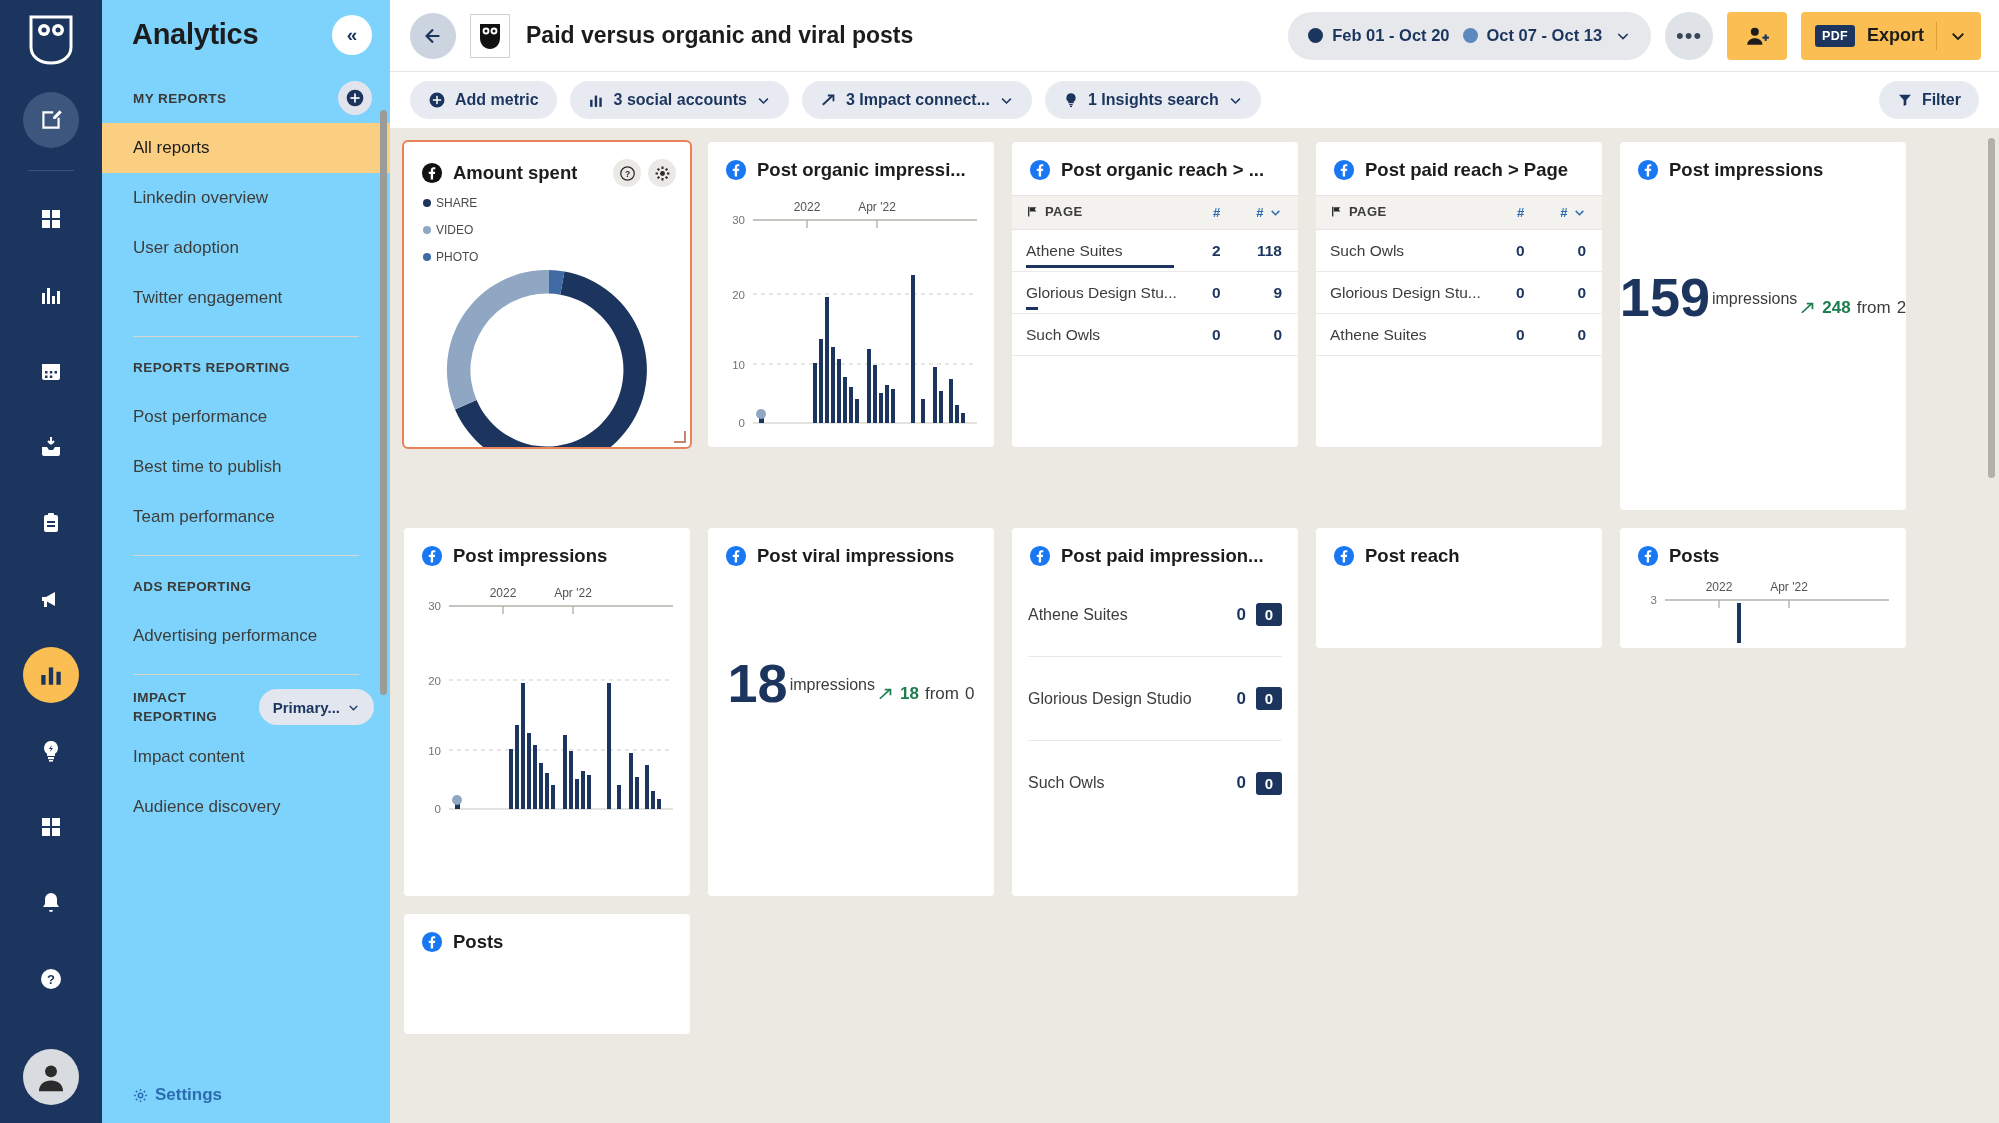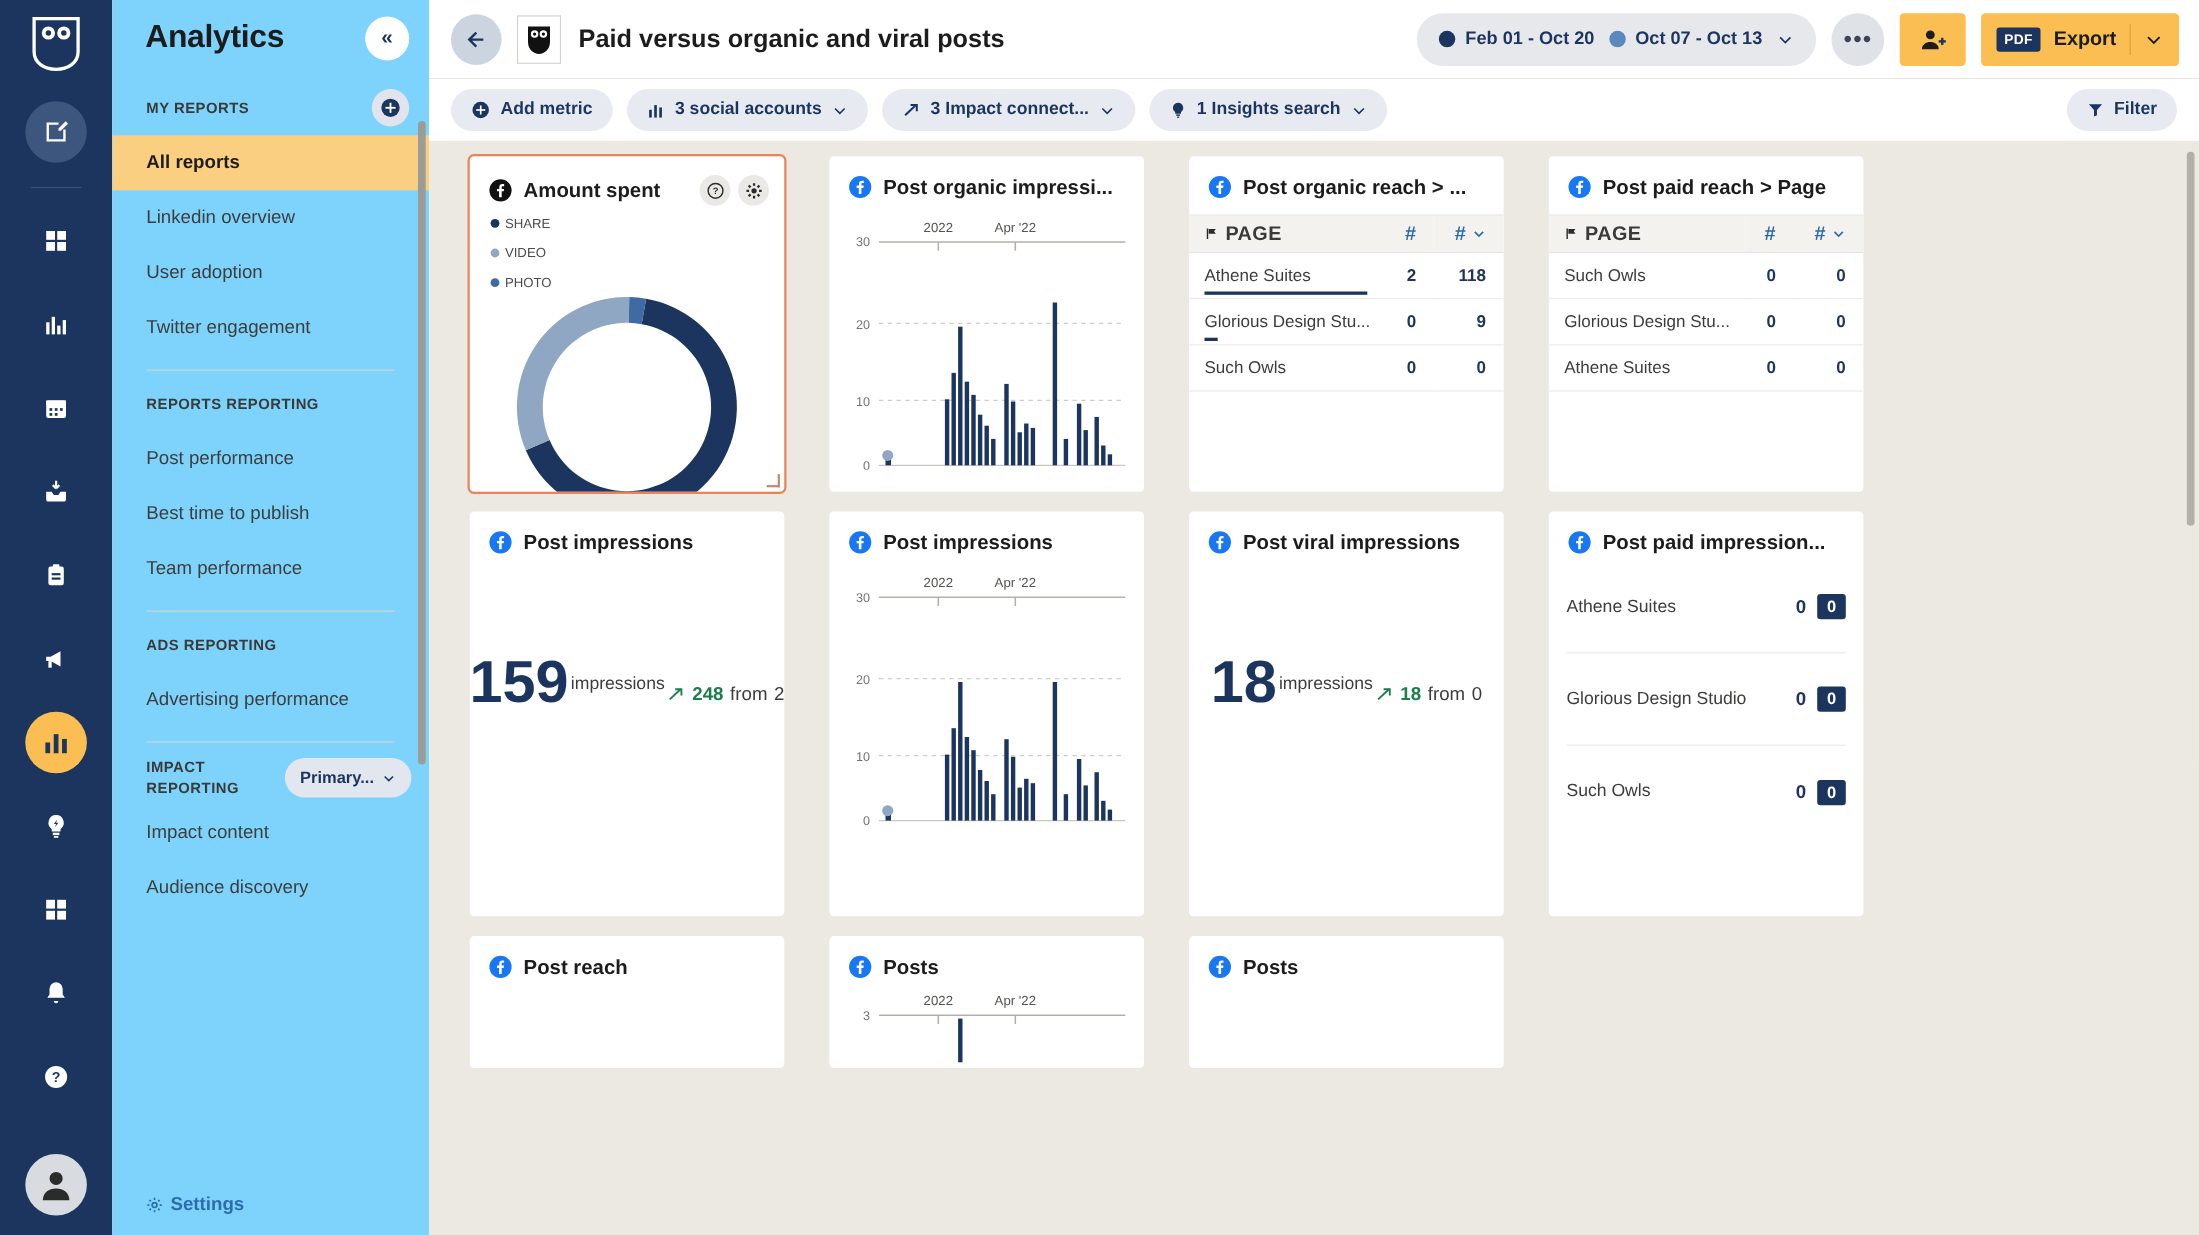--- a/index.html
+++ b/index.html
@@ -56,21 +56,21 @@
     letter-spacing: 0.45px;
   }
   .sb-add {
     width: 34px; height: 34px; border-radius: 50%; background: #e1e4ec;
     display: flex; align-items: center; justify-content: center;
   }
   .sb-item {
     height: 50px; display: flex; align-items: center;
     padding-left: 31px; font-size: 17px; color: #3d3d3b;
   }
-  .sb-item.selected { background: #fbcf81; font-weight: bold; color: #1c1c1c; }
+  .sb-item.selected { background: #fbcf81; font-weight: normal; color: #1c1c1c; }
   .sb-divider { height: 1px; background: #d8d5cd; margin: 13px 31px 13px 31px; }
   .sb-impact-head {
     display: flex; align-items: center; justify-content: space-between;
     padding: 0 16px 0 31px; margin-bottom: 6px;
   }
   .sb-impact-label {
     font-size: 13.5px; font-weight: bold; color: #3a3a38;
     letter-spacing: 0.45px; line-height: 19px;
   }
   .sb-pill {
@@ -147,21 +147,21 @@
   .filter-right { margin-left: auto; }
 
   
   .board {
     flex: 1; background: #ece9e3; padding: 14px 0 0 14px;
     position: relative; overflow: hidden;
   }
   .grid { display: flex; flex-wrap: wrap; gap: 18px; width: 1585px; }
   .card {
     background: #ffffff; border-radius: 4px;
-    width: 286px; position: relative; overflow: hidden; margin-left: 23px;
+    width: 286px; position: relative; overflow: hidden;
   }
   .card.h1 { height: 305px; }
   .card.h2 { height: 368px; }
   .card.selected { outline: 2px solid #e8835a; }
   .card-head {
     display: flex; align-items: center; gap: 10px;
     padding: 17px 14px 0 17px;
   }
   .card-title {
     font-size: 18.5px; font-weight: bold; color: #1c1c1c;
@@ -191,21 +191,21 @@
   .bignum-unit { font-size: 16px; color: #3c3c3a; margin-top: 4px; }
   .bignum-delta {
     display: flex; align-items: center; gap: 6px;
     font-size: 17px; color: #3c3c3a; margin-top: 22px;
   }
   .delta-val { color: #1e7d4f; font-weight: bold; }
 
   
   .tbl { width: 100%; border-collapse: collapse; margin-top: 14px; }
   .tbl th {
-    background: #f4f2ee; height: 34px; font-size: 18px; font-weight: bold;
+    background: #f4f2ee; height: 34px; font-size: 13px; font-weight: bold;
     color: #3a3a38; letter-spacing: 0.4px; text-align: left;
     padding-left: 14px; border-top: 1px solid #e7e4df; border-bottom: 1px solid #e7e4df;
   }
   .tbl th.num { text-align: right; padding-right: 16px; color: #2b6cb0; }
   .tbl td {
     height: 42px; font-size: 15.5px; color: #3c3c3a;
     padding-left: 14px; border-bottom: 1px solid #eceae5;
   }
   .tbl td.num { text-align: right; padding-right: 16px; color: #1c355e; font-weight: bold; }
 

